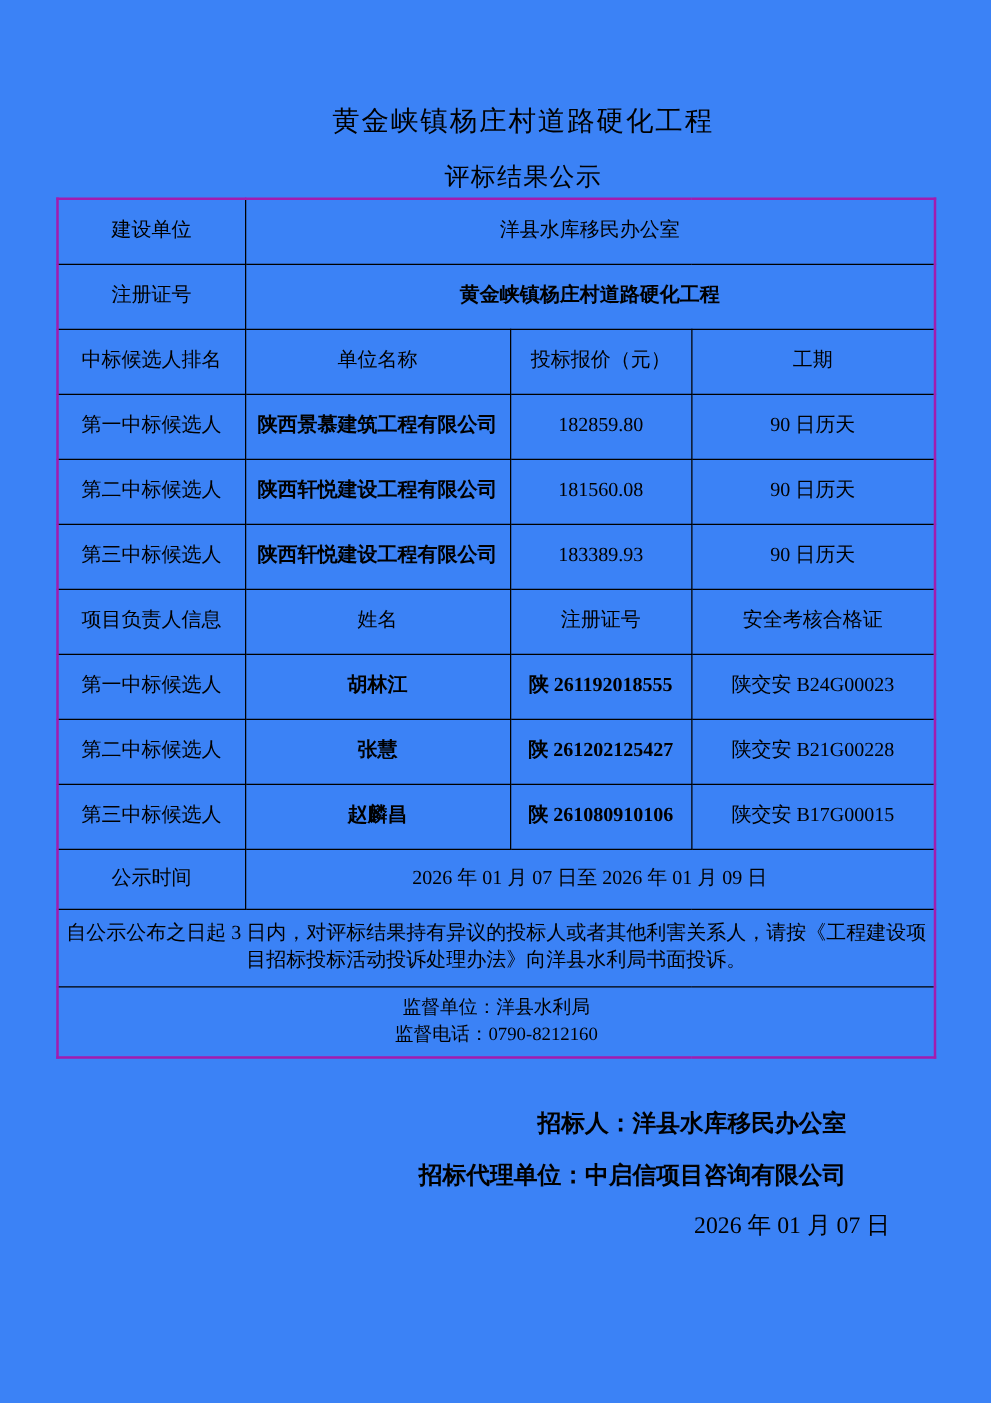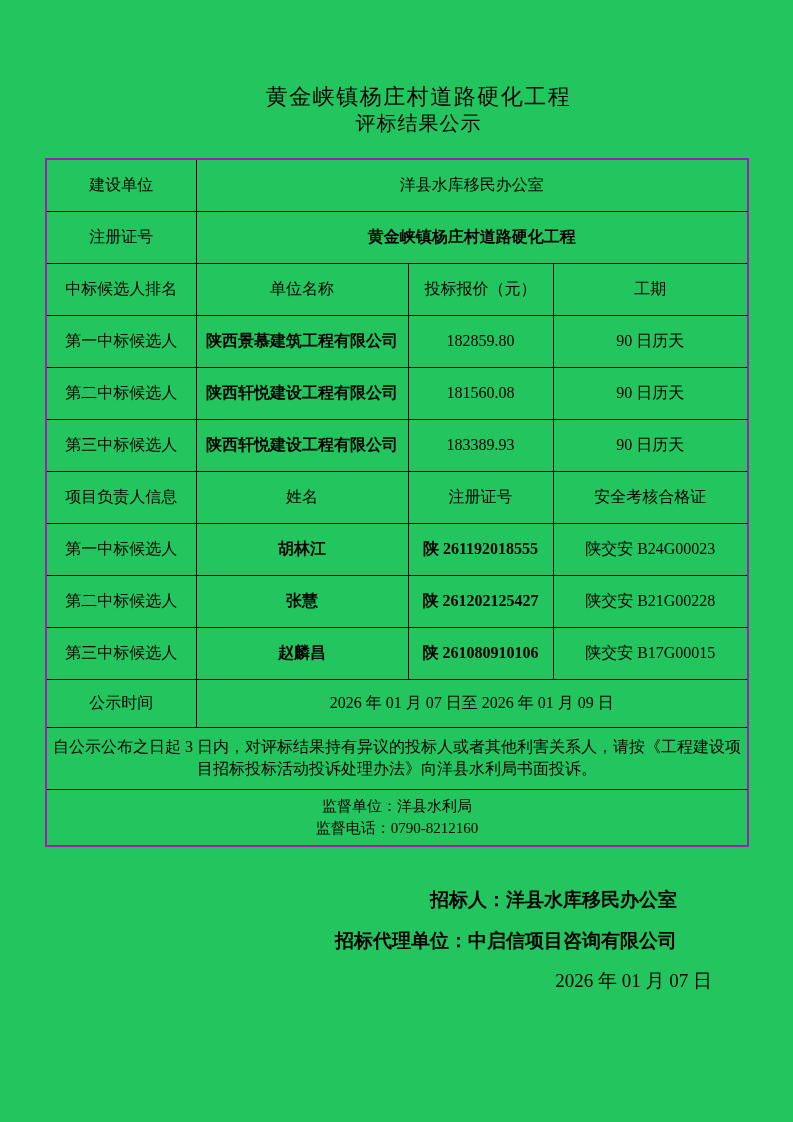--- a/index.html
+++ b/index.html
@@ -1,35 +1,36 @@
 <!DOCTYPE html>
 <html><head>
 <meta charset="utf-8">
 <style>
   * { margin: 0; padding: 0; box-sizing: border-box; }
   html, body { background: #ffffff; }
   .page {
     position: relative;
     width: 793px;
     height: 1122px;
-    background: #22c55e;
+    background: #3b82f6;
     color: #000000;
     font-family: "Liberation Serif", "DejaVu Serif", serif;
     overflow: hidden;
     padding-left: 44px;
   }
   .doc-title {
     padding-top: 84px;
     text-align: center;
     font-size: 22px;
     letter-spacing: 1.5px;
     line-height: 26px;
     font-weight: 400;
   }
   .doc-subtitle {
+    margin-top: 19px;
     text-align: center;
     font-size: 20px;
     letter-spacing: 1px;
     line-height: 26px;
     font-weight: 400;
   }
   table.results {
     position: absolute;
     left: 45px;
     top: 158px;

